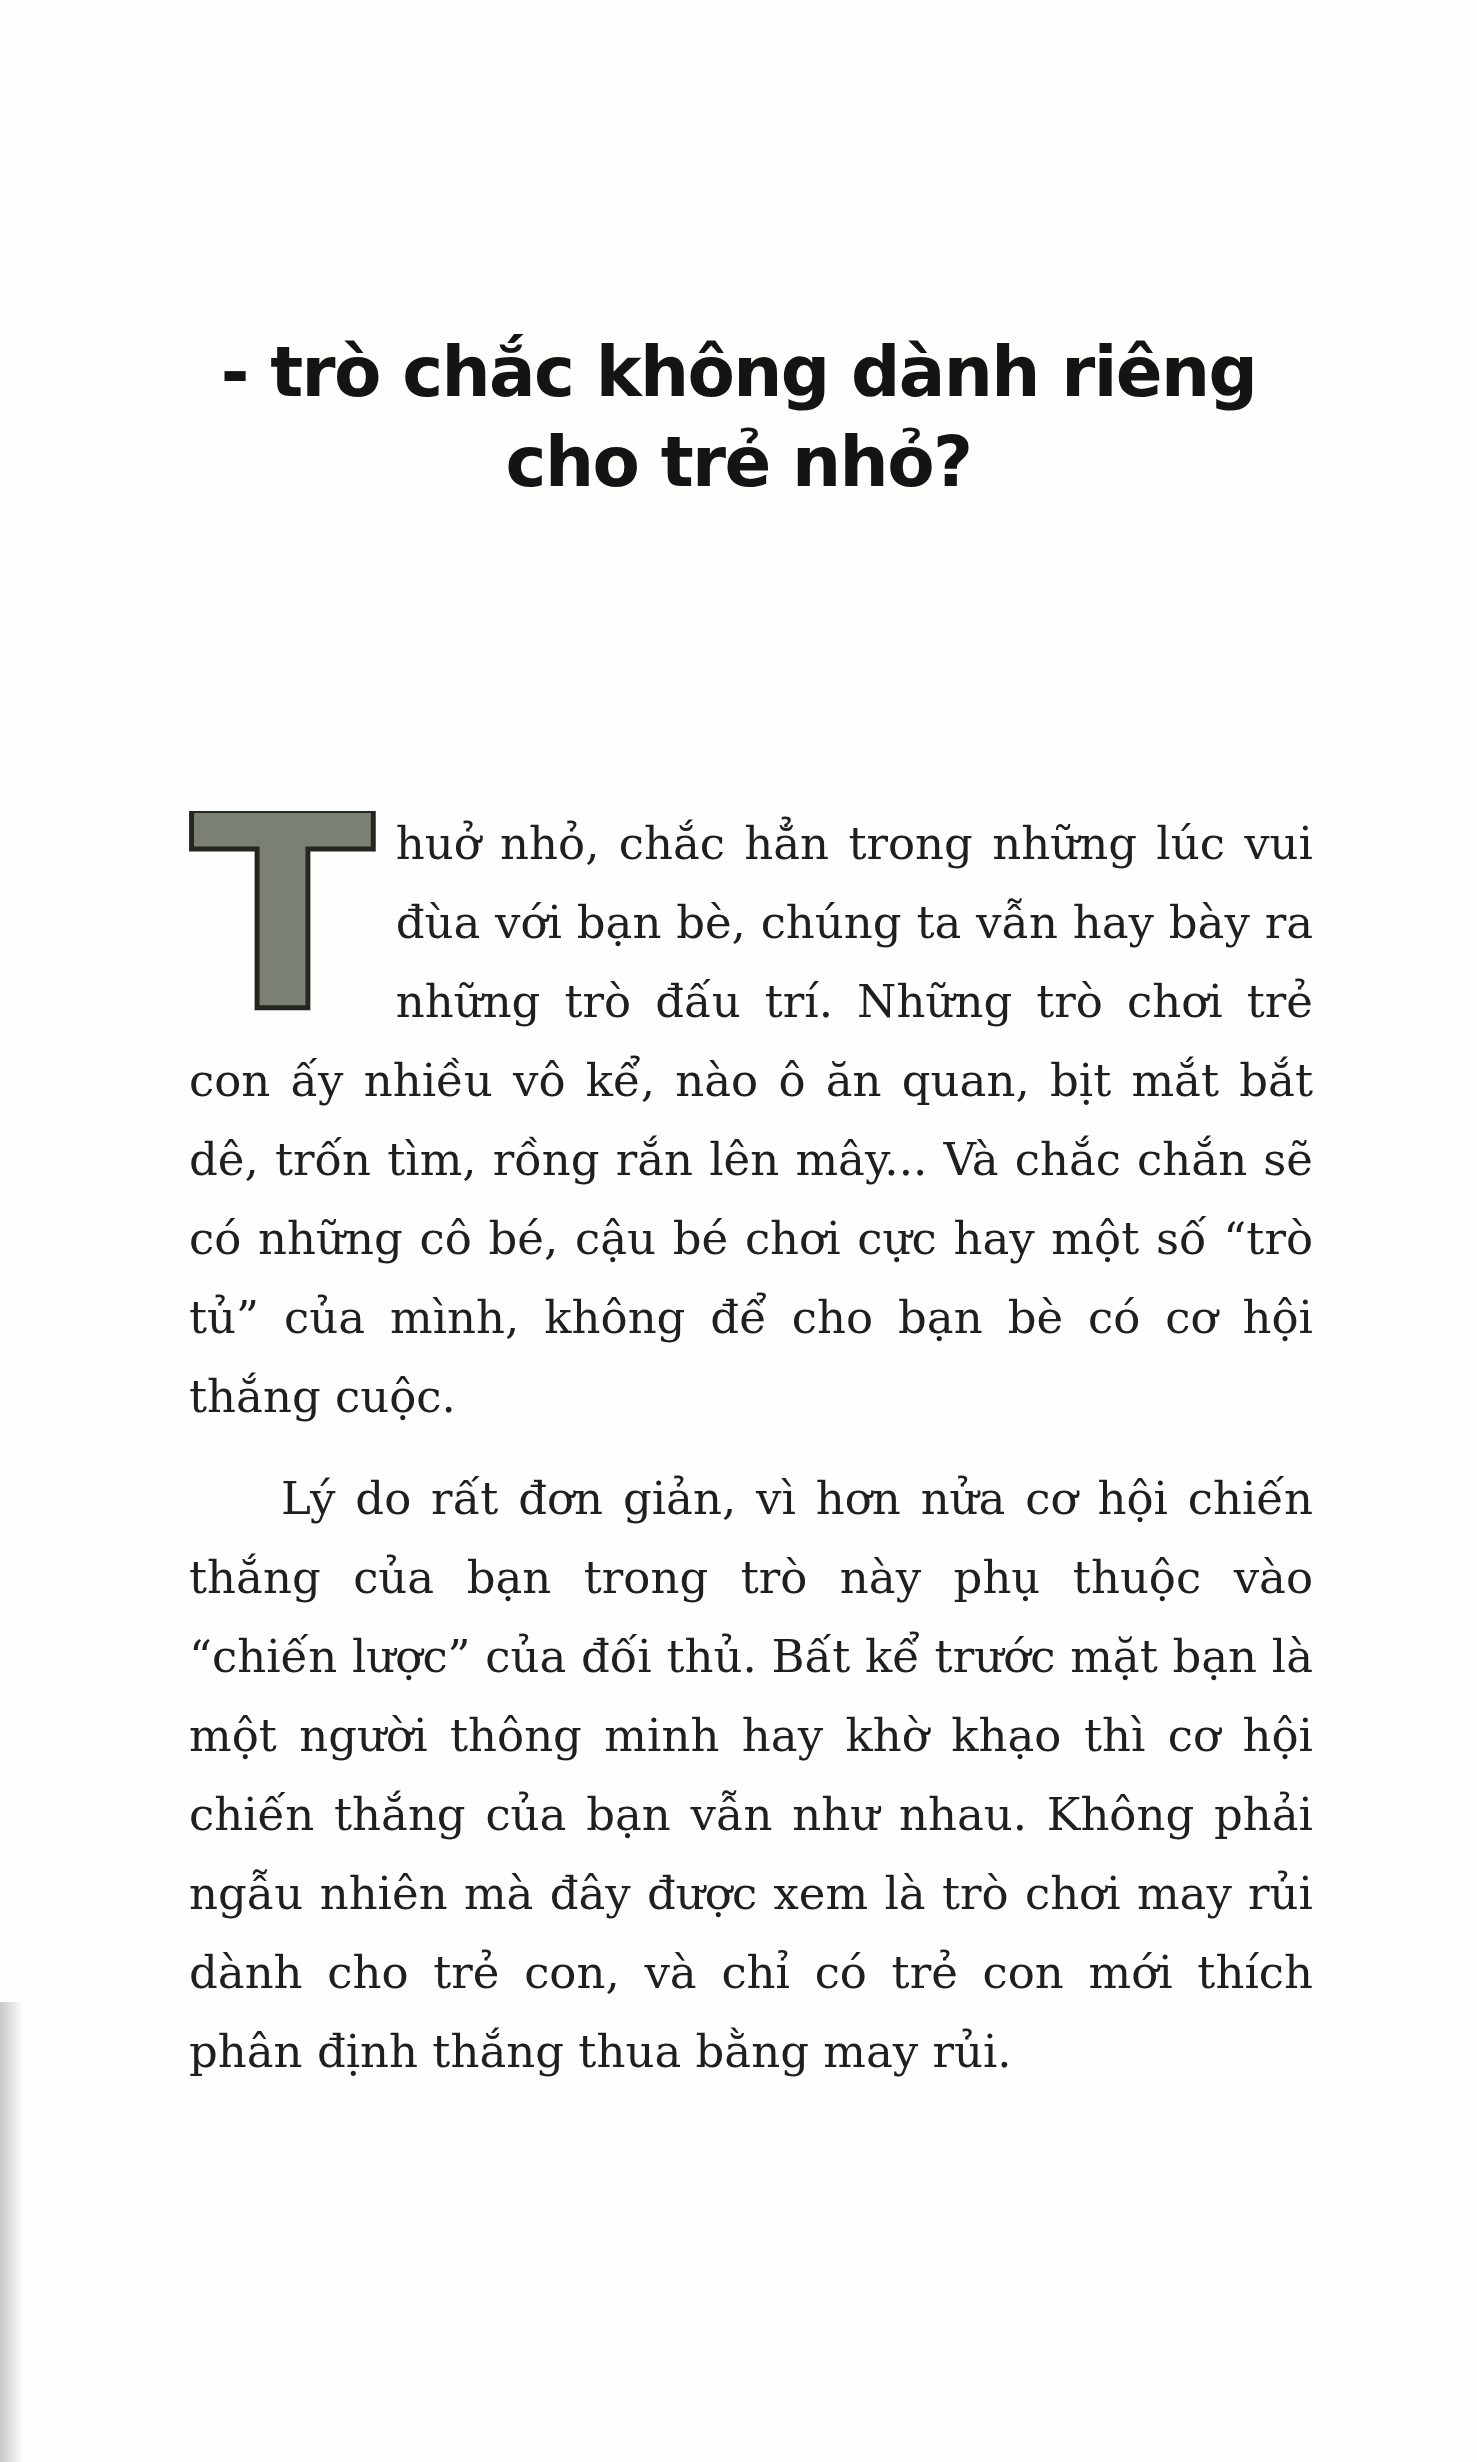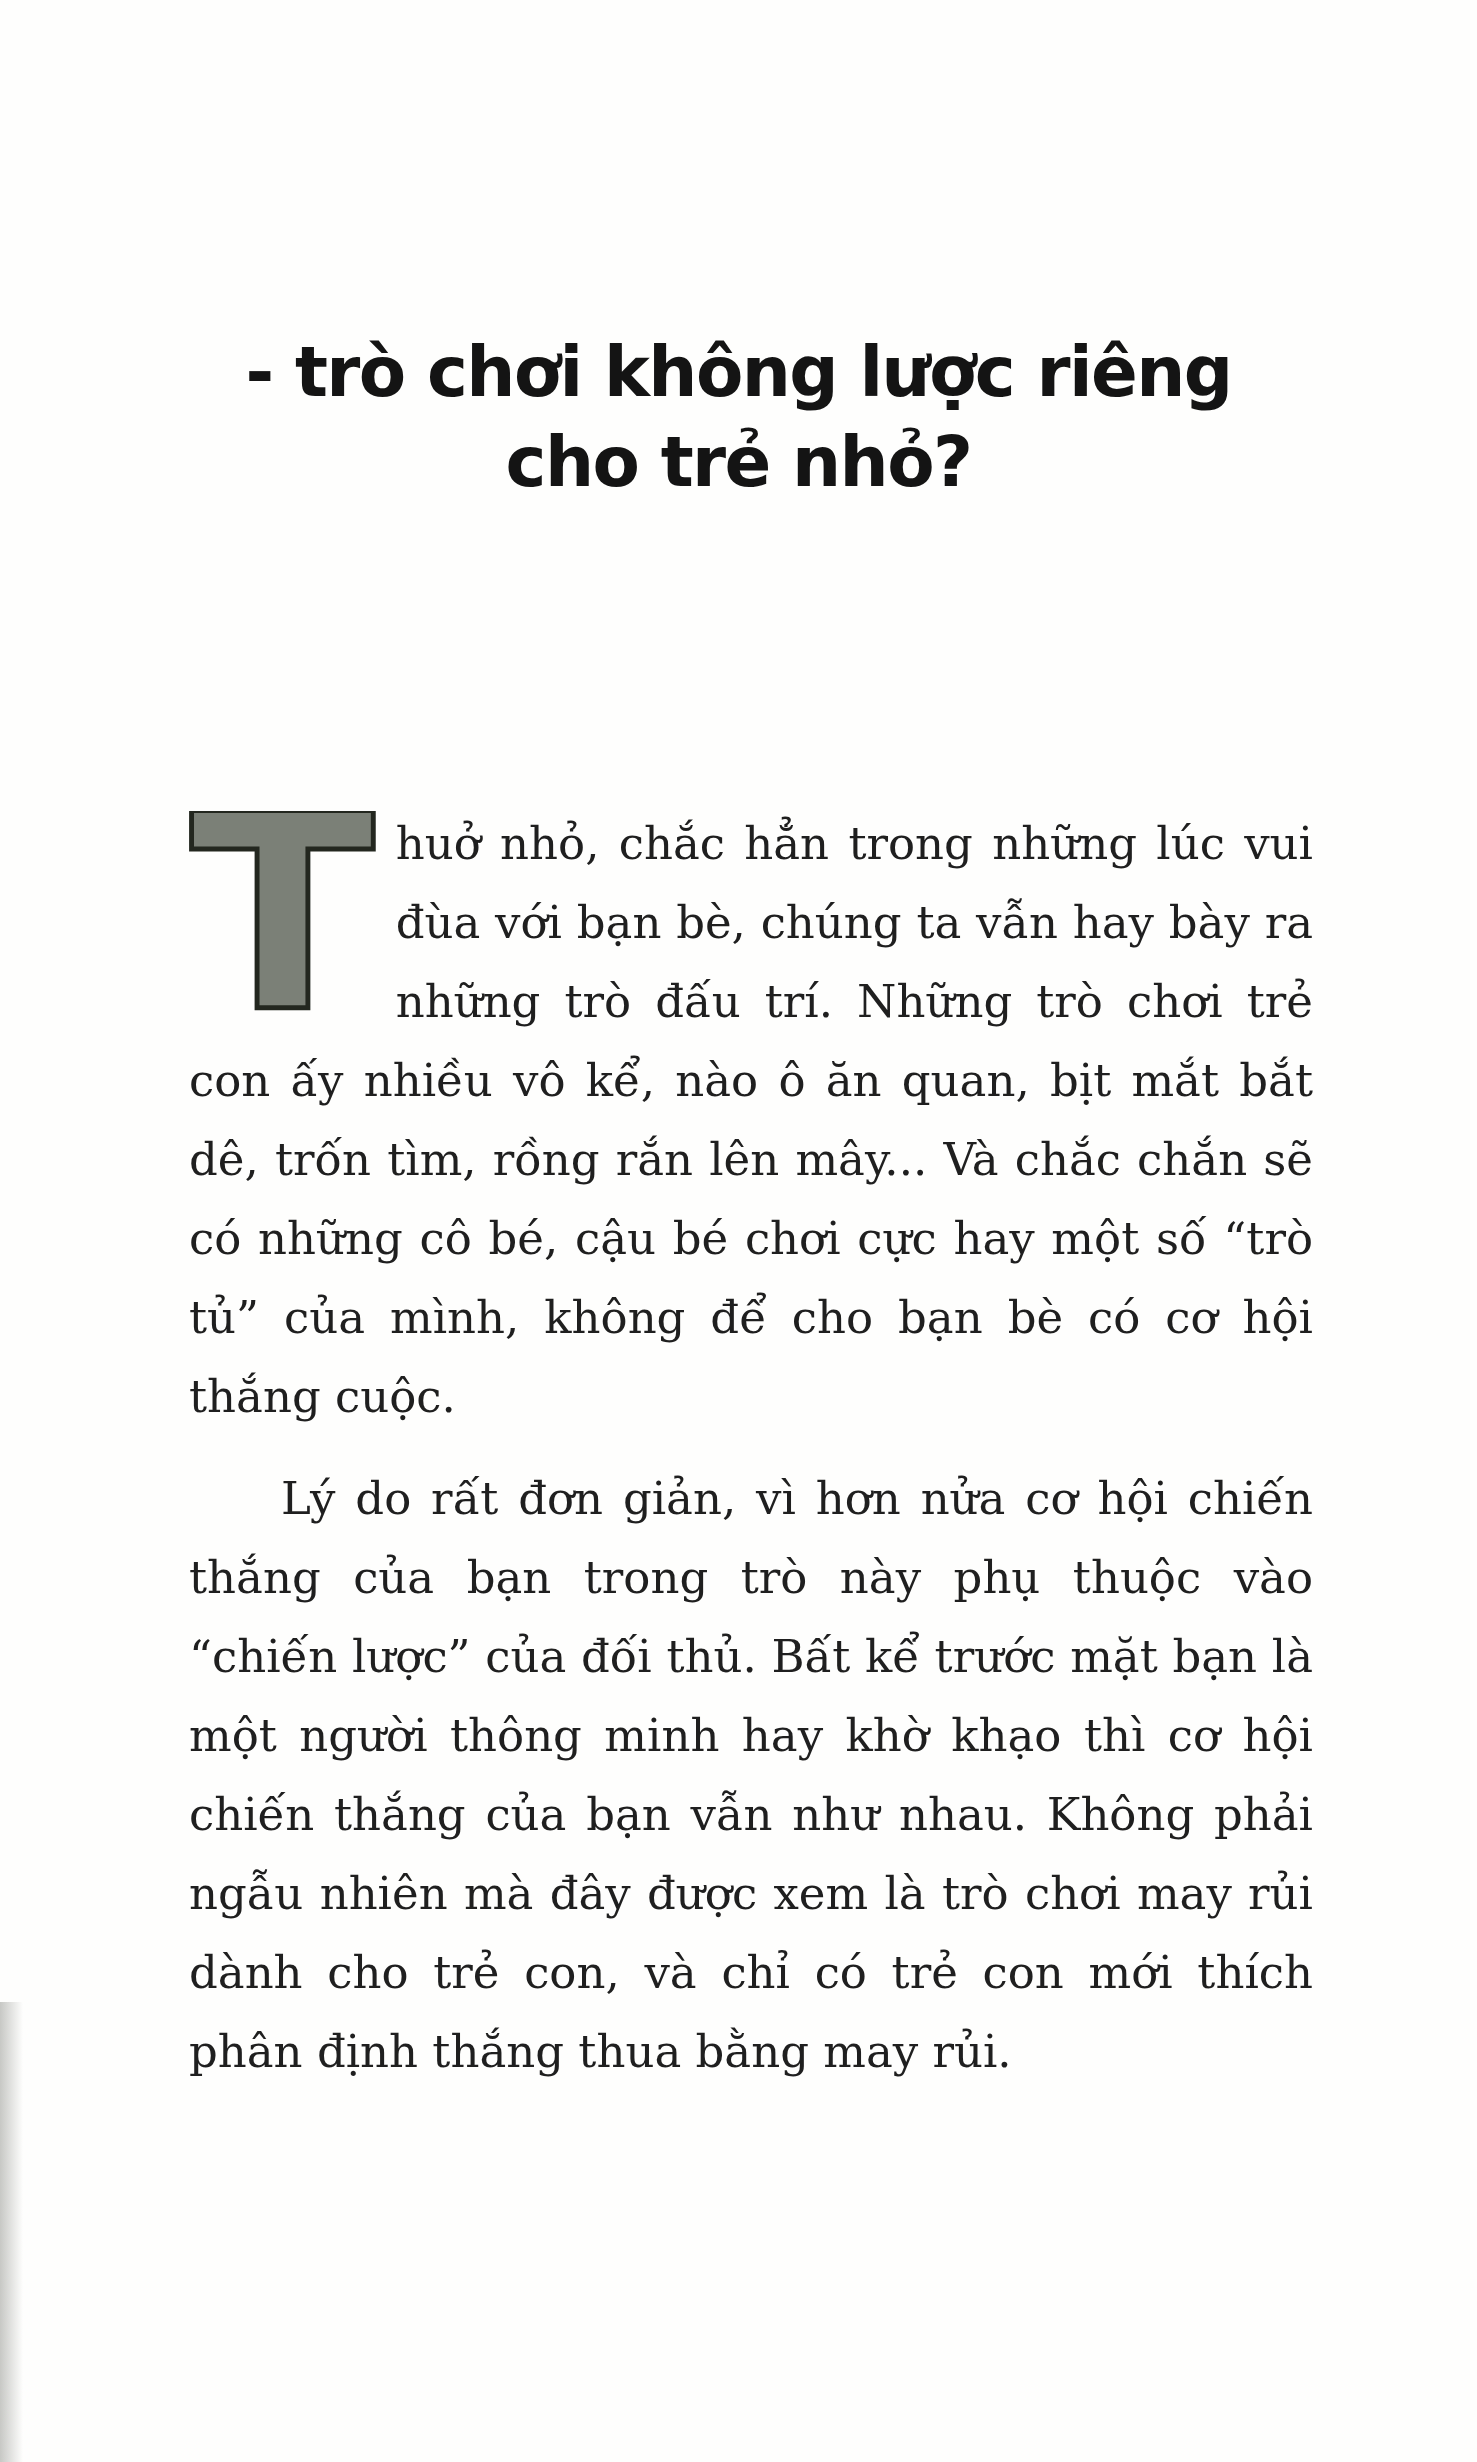--- a/index.html
+++ b/index.html
@@ -63,21 +63,21 @@
     background: linear-gradient(to right, rgba(110,112,105,0.38), rgba(110,112,105,0));
     pointer-events: none;
   }
 </style>
 </head>
 <body>
 
 <div class="page">
 
   <header class="chapter-title">
-    <div class="title-line">- trò chơi không lược riêng</div>
+    <div class="title-line">- trò chắc không dành riêng</div>
     <div class="title-line">cho trẻ nhỏ?</div>
   </header>
 
   <main class="body-text">
 
     <p class="para para-first">
       <span class="dropcap">
           <svg width="187" height="200" viewBox="0 0 228 244" xmlns="http://www.w3.org/2000/svg" style="font-size:55px">
             <text class="dropcap-glyph" x="114" y="240" text-anchor="middle" font-size="330" fill="#7b8077" stroke="#23271f" stroke-width="6">T</text>
           </svg>

